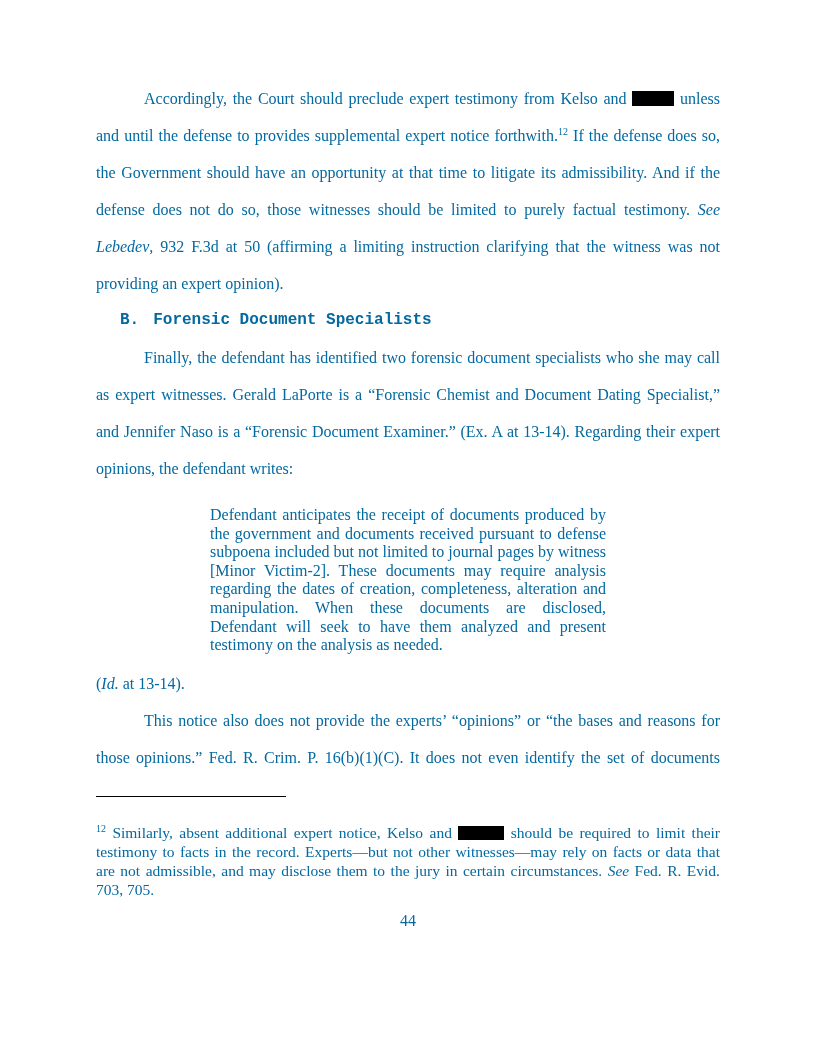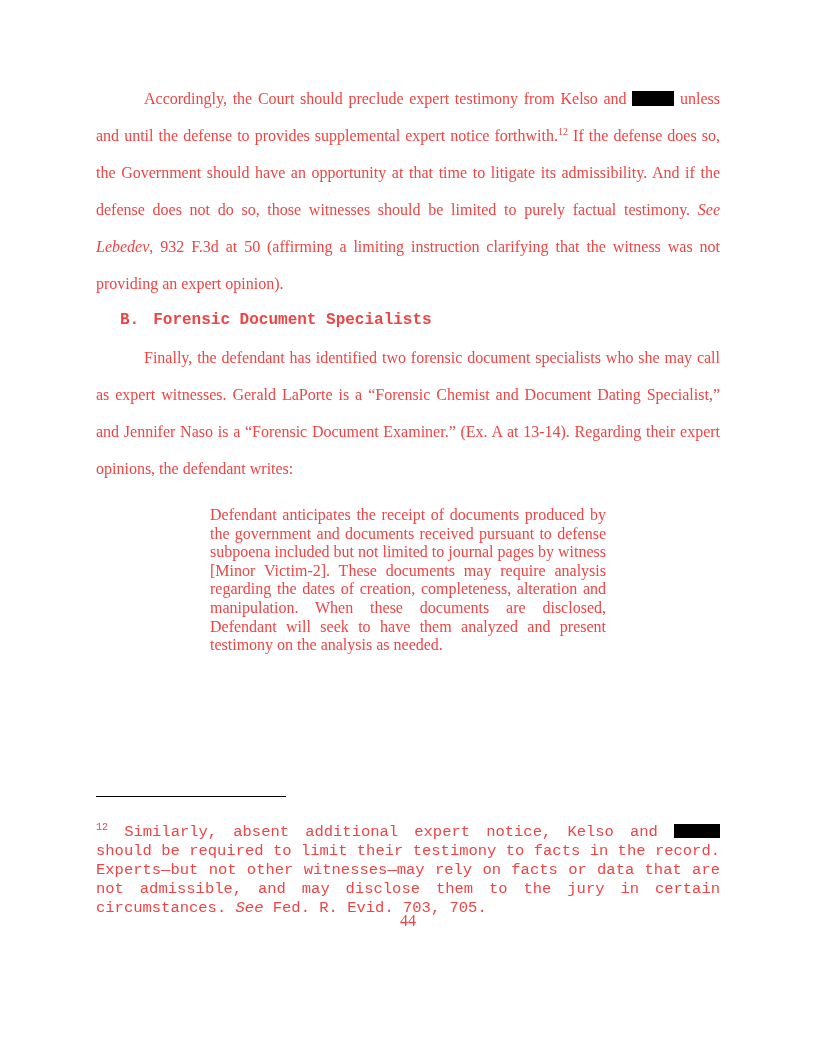--- a/index.html
+++ b/index.html
@@ -1,19 +1,19 @@
 <!DOCTYPE html>
 <html><head>
 <meta charset="utf-8">
 <style>
   * { box-sizing: border-box; }
   html, body { margin: 0; padding: 0; background: #ffffff; }
   .page {
     width: 816px; height: 981px; background: #ffffff; position: relative;
-    margin: 0 auto; color: #ef4444; overflow: hidden;
+    margin: 0 auto; color: #0369a1; overflow: hidden;
     font-family: "Liberation Serif", "DejaVu Serif", serif;
   }
   .content { position: absolute; left: 96px; right: 96px; top: 80px; }
   p.body {
     margin: 0; font-size: 16px; line-height: 37px;
     text-align: justify; text-indent: 48px;
   }
   p.body.noindent { text-indent: 0; }
   p.justify-last { text-align-last: justify; }
   p.heading {
@@ -24,21 +24,21 @@
   blockquote.quote {
     margin: 19px 0 10px 114px; width: 396px;
     font-size: 16px; line-height: 18.6px; text-align: justify;
   }
   .redaction {
     display: inline-block; width: 42px; height: 15px;
     background: #000; vertical-align: -2px;
   }
   .redaction.fn { width: 46px; height: 14px; }
   sup { font-size: 10px; line-height: 0; vertical-align: super; }
-  .footnote-area { position: absolute; left: 96px; right: 96px; top: 796px; font-family: Liberation Mono, monospace; }
+  .footnote-area { position: absolute; left: 96px; right: 96px; top: 796px; }
   .fn-separator { width: 190px; border-top: 1.5px solid #000; margin-bottom: 26px; }
   .fn-text { margin: 0; font-size: 15.5px; line-height: 19px; text-align: justify; }
   .page-number {
     position: absolute; top: 912px; left: 0; width: 100%;
     text-align: center; font-size: 16px;
   }
 </style>
 </head>
 <body>
 
@@ -47,21 +47,23 @@
   <div class="content">
 
     <p class="body"><span>Accordingly, the Court should preclude expert testimony from Kelso and</span> <span class="redaction"></span> <span>unless and until the defense to provides supplemental expert notice forthwith.</span><sup>12</sup> <span>If the defense does so, the Government should have an opportunity at that time to litigate its admissibility.  And if the defense does not do so, those witnesses should be limited to purely factual testimony.</span> <i>See Lebedev</i><span>, 932 F.3d at 50 (affirming a limiting instruction clarifying that the witness was not providing an expert opinion).</span></p>
 
     <p class="heading"><span class="hlabel">B.</span><span>Forensic Document Specialists</span></p>
 
     <p class="body">Finally, the defendant has identified two forensic document specialists who she may call as expert witnesses.  Gerald LaPorte is a “Forensic Chemist and Document Dating Specialist,” and Jennifer Naso is a “Forensic Document Examiner.”  (Ex. A at 13-14).  Regarding their expert opinions, the defendant writes:</p>
 
     <blockquote class="quote">Defendant anticipates the receipt of documents produced by the government and documents received pursuant to defense subpoena included but not limited to journal pages by witness [Minor Victim-2]. These documents may require analysis regarding the dates of creation, completeness, alteration and manipulation.  When these documents are disclosed, Defendant will seek to have them analyzed and present testimony on the analysis as needed.</blockquote>
 
+    <p class="body noindent"><span>(</span><i>Id.</i><span> at 13-14).</span></p>
 
+    <p class="body justify-last">This notice also does not provide the experts’ “opinions” or “the bases and reasons for those opinions.”  Fed. R. Crim. P. 16(b)(1)(C).  It does not even identify the set of documents</p>
 
   </div>
 
   <div class="footnote-area">
     <div class="fn-separator"></div>
     <p class="fn-text"><sup>12</sup> <span>Similarly, absent additional expert notice, Kelso and</span> <span class="redaction fn"></span> <span>should be required to limit their testimony to facts in the record.  Experts—but not other witnesses—may rely on facts or data that are not admissible, and may disclose them to the jury in certain circumstances.</span> <i>See</i> <span>Fed. R. Evid. 703, 705.</span></p>
   </div>
 
   <div class="page-number">44</div>
 

